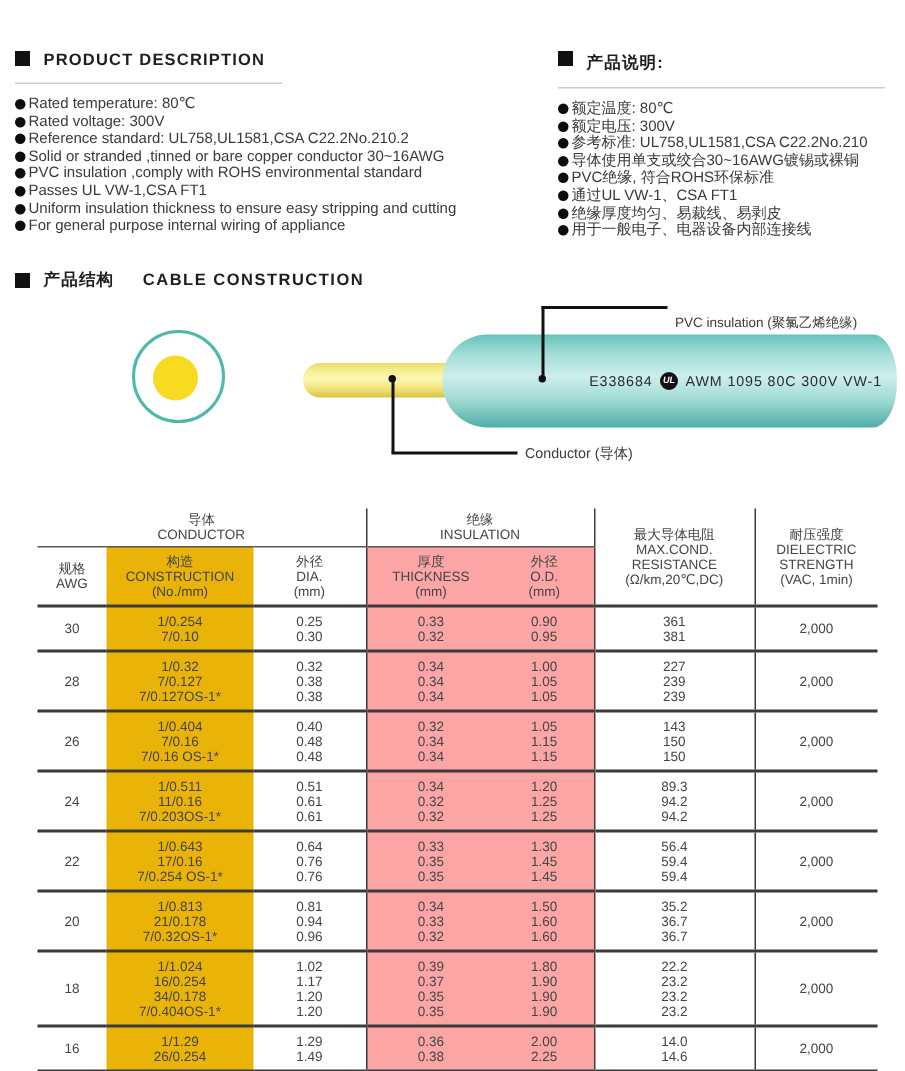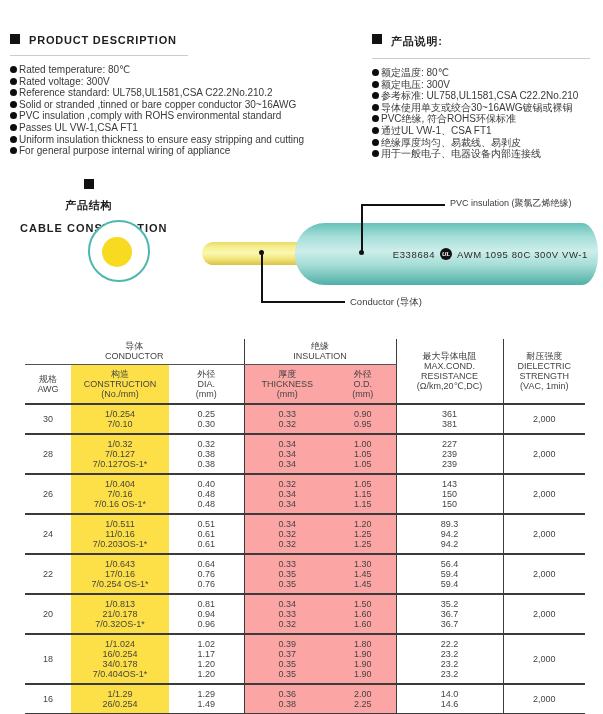--- a/index.html
+++ b/index.html
@@ -16,21 +16,21 @@
   .head-rule { height:1px; background:#cccccc; margin-top:9px; }
   .desc-en .head-rule { width:178px; }
   .desc-cn .head-rule { width:218px; }
   ul.bullets { list-style:none; margin-top:8px; }
   ul.bullets li { display:flex; gap:2px; font-size:10px; line-height:11.6px; color:#3a3a3a;
     white-space:nowrap; }
   .dot { width:7px; height:7px; border-radius:50%; background:#0d0d0d; flex:0 0 auto; margin-top:2px; }
 
   
   .cons-head { position:absolute; left:10px; top:179px; display:flex; align-items:center; gap:9px;
-    font-size:11px; font-weight:bold; letter-spacing:0.8px; color:#1e1e1e;flex-direction:column; }
+    font-size:11px; font-weight:bold; letter-spacing:0.8px; color:#1e1e1e; }
   .cons-head .en { margin-left:10px; letter-spacing:1px; }
 
   .xsec-outer { position:absolute; left:88px; top:220px; width:62px; height:62px; border-radius:50%;
     border:2.5px solid #4cb9ac; background:#fff; }
   .xsec-inner { position:absolute; left:12px; top:15px; width:30px; height:30px; border-radius:50%;
     background:#f8da20; }
 
   .conductor-rod { position:absolute; left:202px; top:242px; width:124px; height:23px;
     border-radius:12px; z-index:1;
     background:linear-gradient(180deg,#e9da66 0%,#f6ef92 22%,#fbf7b2 48%,#f0e377 75%,#d8c246 100%); }
@@ -53,21 +53,21 @@
     table-layout:fixed; font-size:9px; color:#454545; }
   table.spec th, table.spec td { font-weight:normal; text-align:center; vertical-align:middle;
     line-height:10px; padding:4px 0; }
   thead tr.grp th { padding:2px 0; height:25px; line-height:10px; }
   thead tr.sub th { height:28px; }
   th.grp-under { border-bottom:1px solid #555; }
   .v-border { border-left:1.5px solid #3b3b3b; }
   thead tr.sub th { border-bottom:2px solid #3b3b3b; }
   th.span2 { border-bottom:2px solid #3b3b3b; }
   tbody tr.body-row td { border-bottom:2px solid #3b3b3b; }
-  .col-construction { background:#fde047; }
+  .col-construction { background:#eab308; }
   .col-thickness, .col-od { background:#fca5a5; }
 </style>
 </head>
 <body>
 
 <div class="desc-col desc-en">
   <div class="sec-head">
     <span class="sq"></span>
     <span>PRODUCT DESCRIPTION</span>
   </div>
@@ -165,21 +165,21 @@
   <div class="tube-marking">
     <span>E338684</span>
     <span class="ul-mark">UL</span>
     <span>AWM 1095 80C 300V VW-1</span>
   </div>
 </div>
 
 <div class="callout-dot" style="left:359px; top:250px;"></div>
 <div class="callout-line" style="left:361px; top:204px; width:1.5px; height:48px; z-index:3;"></div>
 <div class="callout-line" style="left:361px; top:204px; width:84px; height:1.5px; z-index:3;"></div>
-<div class="callout-label" style="left:450px; top:197px;">PVC insulation (聚氯乙烯绝缘)</div>
+<div class="callout-label" style="left:450px; top:209px;">PVC insulation (聚氯乙烯绝缘)</div>
 
 <div class="callout-dot" style="left:259px; top:250px; z-index:3;"></div>
 <div class="callout-line" style="left:261px; top:252px; width:1.5px; height:50px; z-index:3;"></div>
 <div class="callout-line" style="left:261px; top:301px; width:84px; height:1.5px; z-index:3;"></div>
 <div class="callout-label" style="left:350px; top:296px; font-size:9.5px;">Conductor (导体)</div>
 
 <table class="spec">
   <colgroup>
     <col style="width:46px">
       <col style="width:98px">

